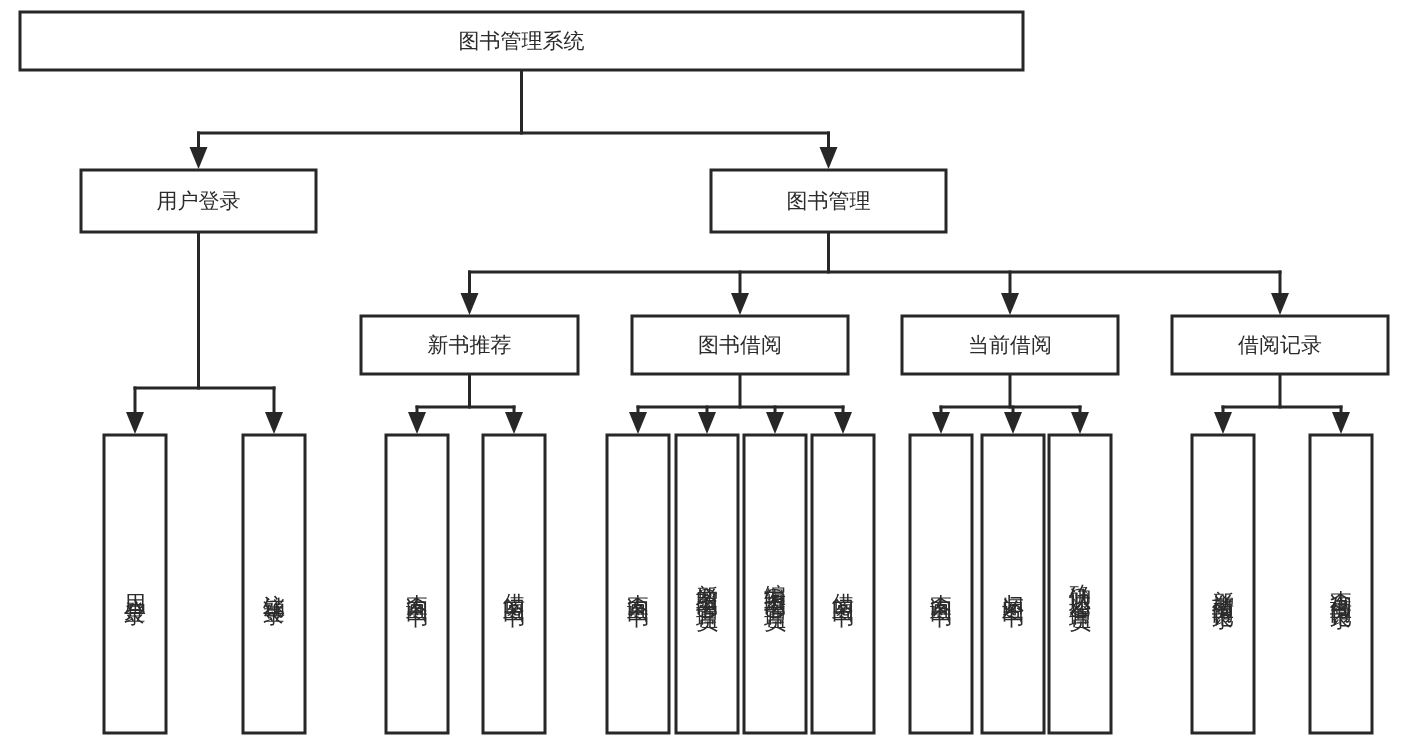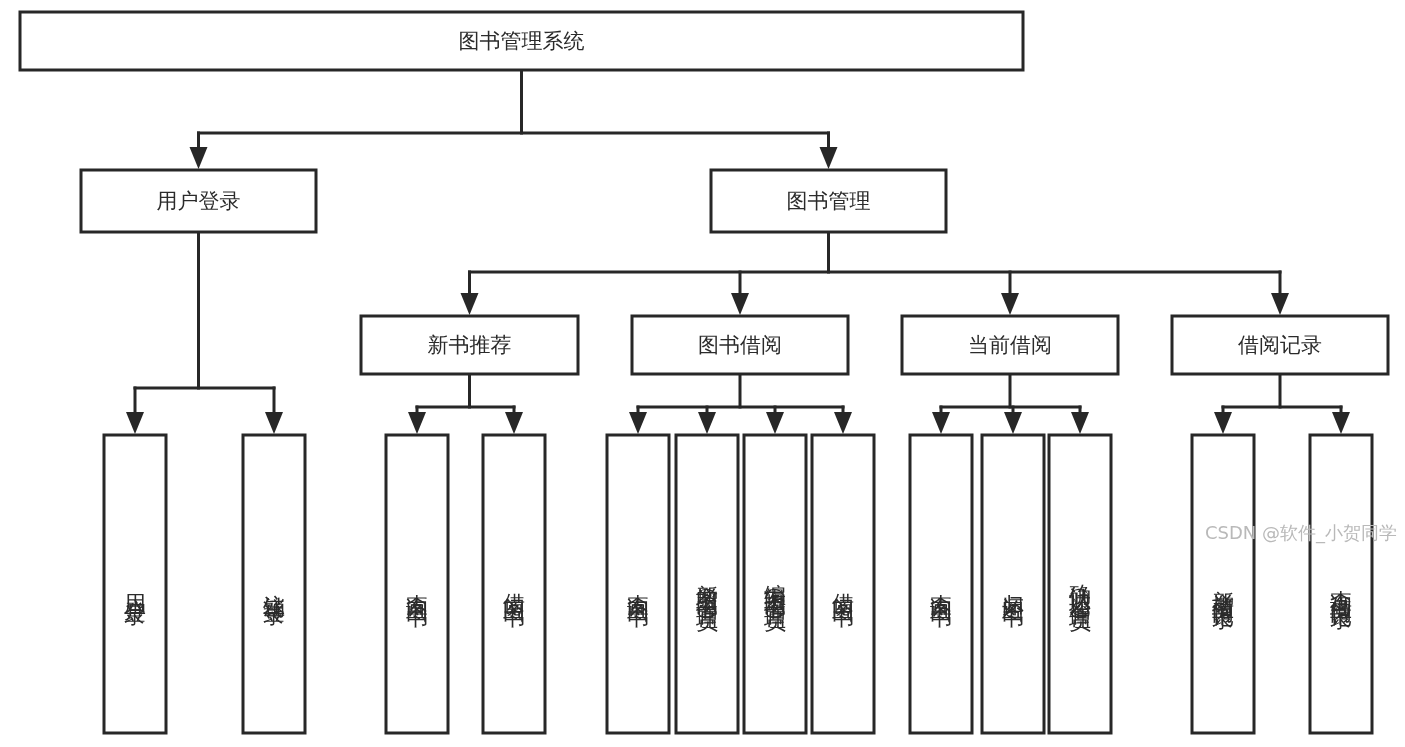--- a/index.html
+++ b/index.html
@@ -175,15 +175,14 @@
       <div class="vlabel" style="left: 676px; top: 435px; width: 62px; height: 298px;">新增图书（管理员）</div>
       <div class="vlabel" style="left: 744px; top: 435px; width: 62px; height: 298px;">编辑图书（管理员）</div>
       <div class="vlabel" style="left: 812px; top: 435px; width: 62px; height: 298px;">借阅图书</div>
       <div class="vlabel" style="left: 910px; top: 435px; width: 62px; height: 298px;">查询图书</div>
       <div class="vlabel" style="left: 982px; top: 435px; width: 62px; height: 298px;">归还图书</div>
       <div class="vlabel" style="left: 1049px; top: 435px; width: 62px; height: 298px;">确认归还（管理员）</div>
       <div class="vlabel" style="left: 1192px; top: 435px; width: 62px; height: 298px;">新增借阅记录</div>
       <div class="vlabel" style="left: 1310px; top: 435px; width: 62px; height: 298px;">查询借阅记录</div>
     </div>
 
-  <div id="watermark">CSDN @软件_小贺同学</div>
 
 </div>
 
 </body></html>

